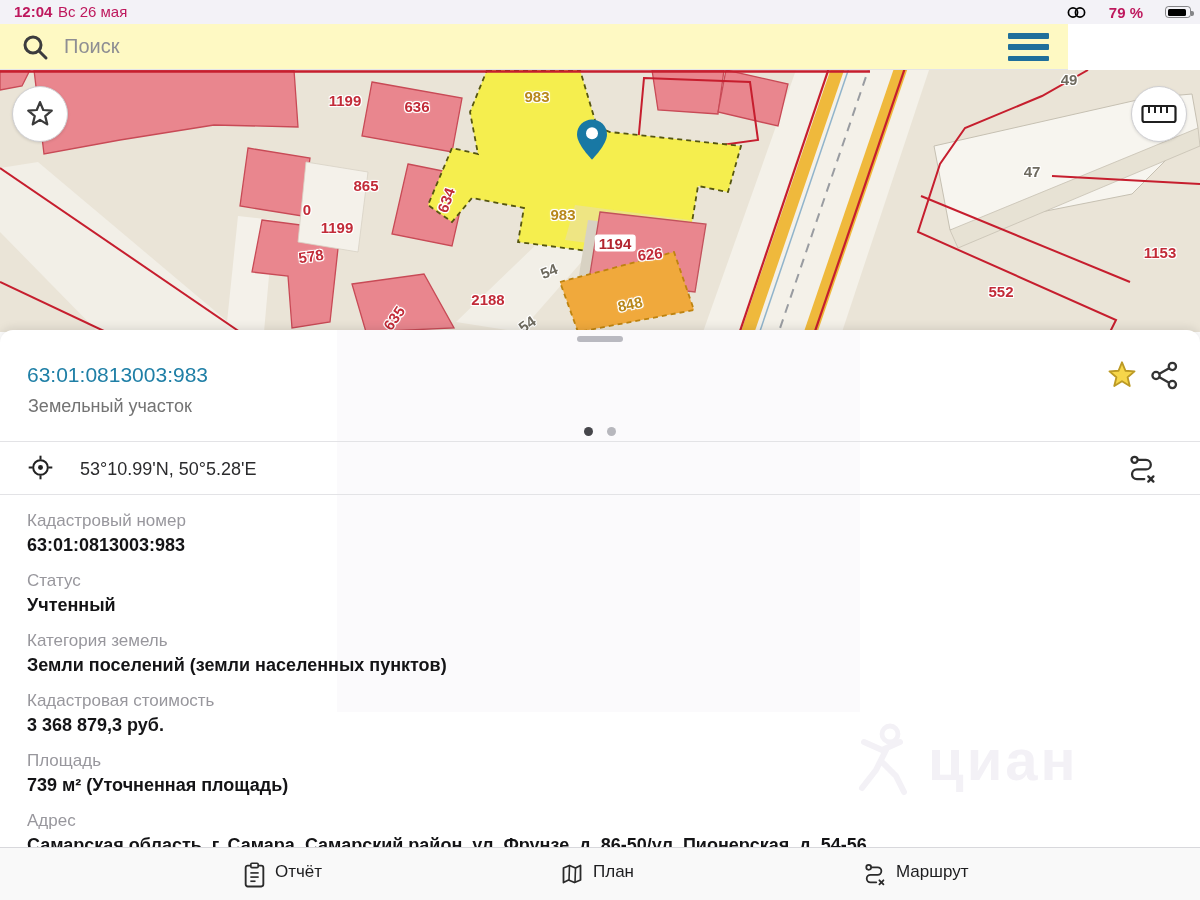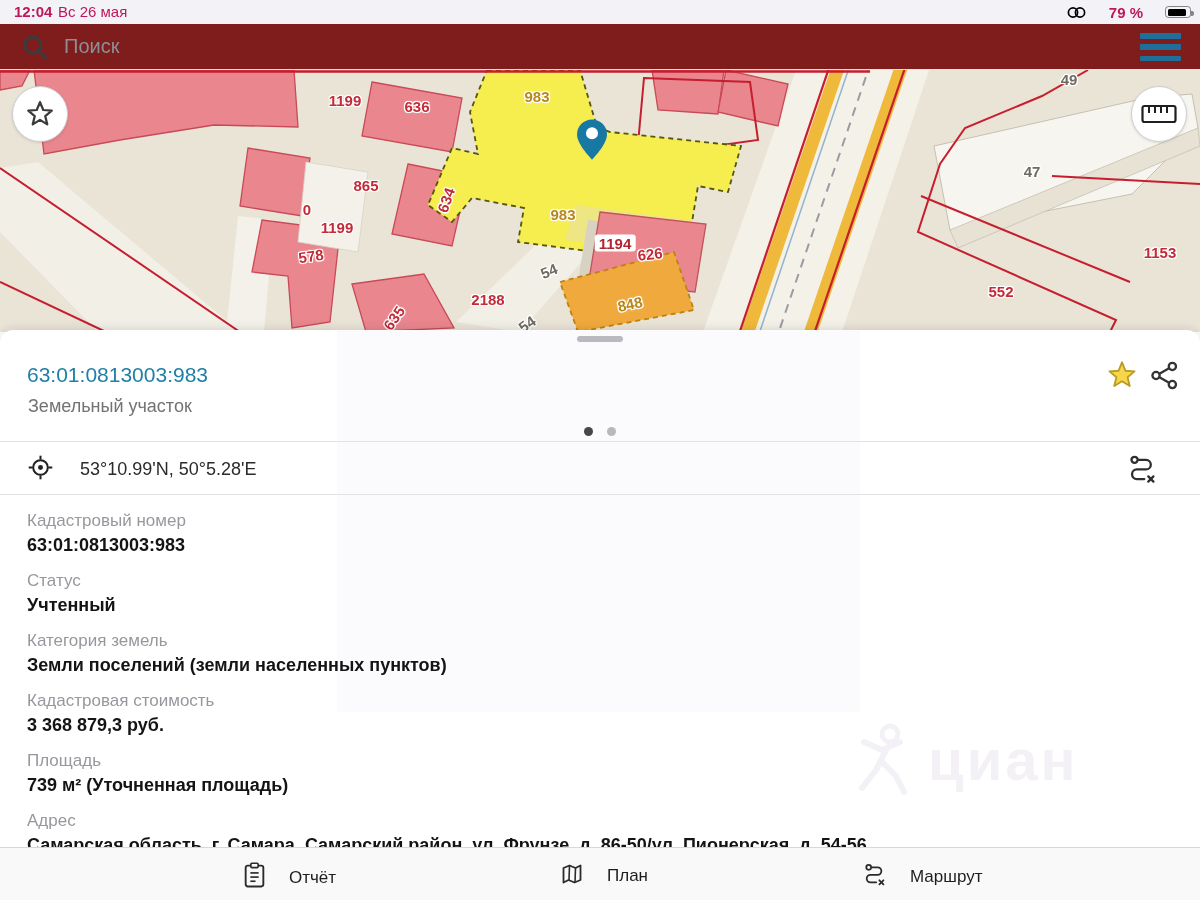--- a/index.html
+++ b/index.html
@@ -11,21 +11,21 @@
   .statusbar { position:absolute; left:0; top:0; width:1200px; height:24px; background:#F3F2F7;
     display:flex; align-items:center; font-size:15px; font-weight:600; color:#be185d; }
   .sb-time { position:absolute; left:14px; top:3px; }
   .sb-date { position:absolute; left:58px; top:3px; font-weight:500; }
   .sb-right { position:absolute; right:9px; top:0; height:24px; display:flex; align-items:center; gap:22px; }
   .battery { position:relative; width:26px; height:12px; border:1px solid rgba(0,0,0,.45); border-radius:3.5px; }
   .battery .fill { position:absolute; left:1.5px; top:1.5px; bottom:1.5px; width:78%; background:#000; border-radius:1.5px; }
   .battery .nub { position:absolute; right:-3.5px; top:3.5px; width:2.5px; height:5px; background:rgba(0,0,0,.45); border-radius:0 2px 2px 0; }
 
   
-  .searchbar { position:absolute; left:0; top:24px; width:1200px; height:46px; background:#7f1d1d; border-bottom:1px solid #E4E4E6; }
+  .searchbar { position:absolute; left:0; top:24px; width:1068px; height:46px; background:#fef9c3; border-bottom:1px solid #E4E4E6; }
   .search-icon { position:absolute; left:21px; top:9px; }
   .search-ph { position:absolute; left:64px; top:11px; font-size:20px; color:#8E8E93; }
   .hamburger { position:absolute; right:19px; top:9px; width:41px; height:28px; display:flex; flex-direction:column; justify-content:space-between; cursor:pointer; }
   .hamburger div { height:5.5px; background:#1F6F9B; border-radius:1px; }
 
   
   .map { position:absolute; left:0; top:70px; width:1200px; height:262px; overflow:hidden; background:#EAE4D7; }
   .map svg.art { position:absolute; left:0; top:0; }
   .ml { position:absolute; font-size:15px; font-weight:700; color:#C22B38; white-space:nowrap;
         transform:translate(-50%,-50%) rotate(var(--rot,0deg));
@@ -58,21 +58,21 @@
   .route-btn { position:absolute; left:1126px; top:123px; cursor:pointer; }
   .fields { position:absolute; left:27px; top:180px; width:1100px; }
   .fgroup { margin-bottom:12px; }
   .flabel { font-size:17px; line-height:22px; color:#98979D; }
   .fvalue { font-size:18px; line-height:26px; font-weight:700; color:#141416; }
   .watermark { position:absolute; left:856px; top:392px; display:flex; align-items:center; gap:10px; color:#F3F1F6; }
   .wm-text { font-size:58px; font-weight:700; letter-spacing:3px; }
 
   
   .toolbar { position:absolute; left:0; top:847px; width:1200px; height:53px; background:#F9F9F9; border-top:1px solid #D8D8DC; }
-  .tb-item { position:absolute; top:14px; display:flex; align-items:flex-end; gap:23px; cursor:pointer; }
+  .tb-item { position:absolute; top:14px; display:flex; align-items:flex-start; gap:9px; cursor:pointer; }
   .tb-item span { font-size:17px; color:#1D1D1F; }
   .tb-report { left:243px; } .tb-plan { left:560px; } .tb-route { left:862px; }
 </style>
 </head>
 <body>
 
 <div class="screen">
 
   <header class="statusbar">
     <span class="sb-time">12:04</span>

